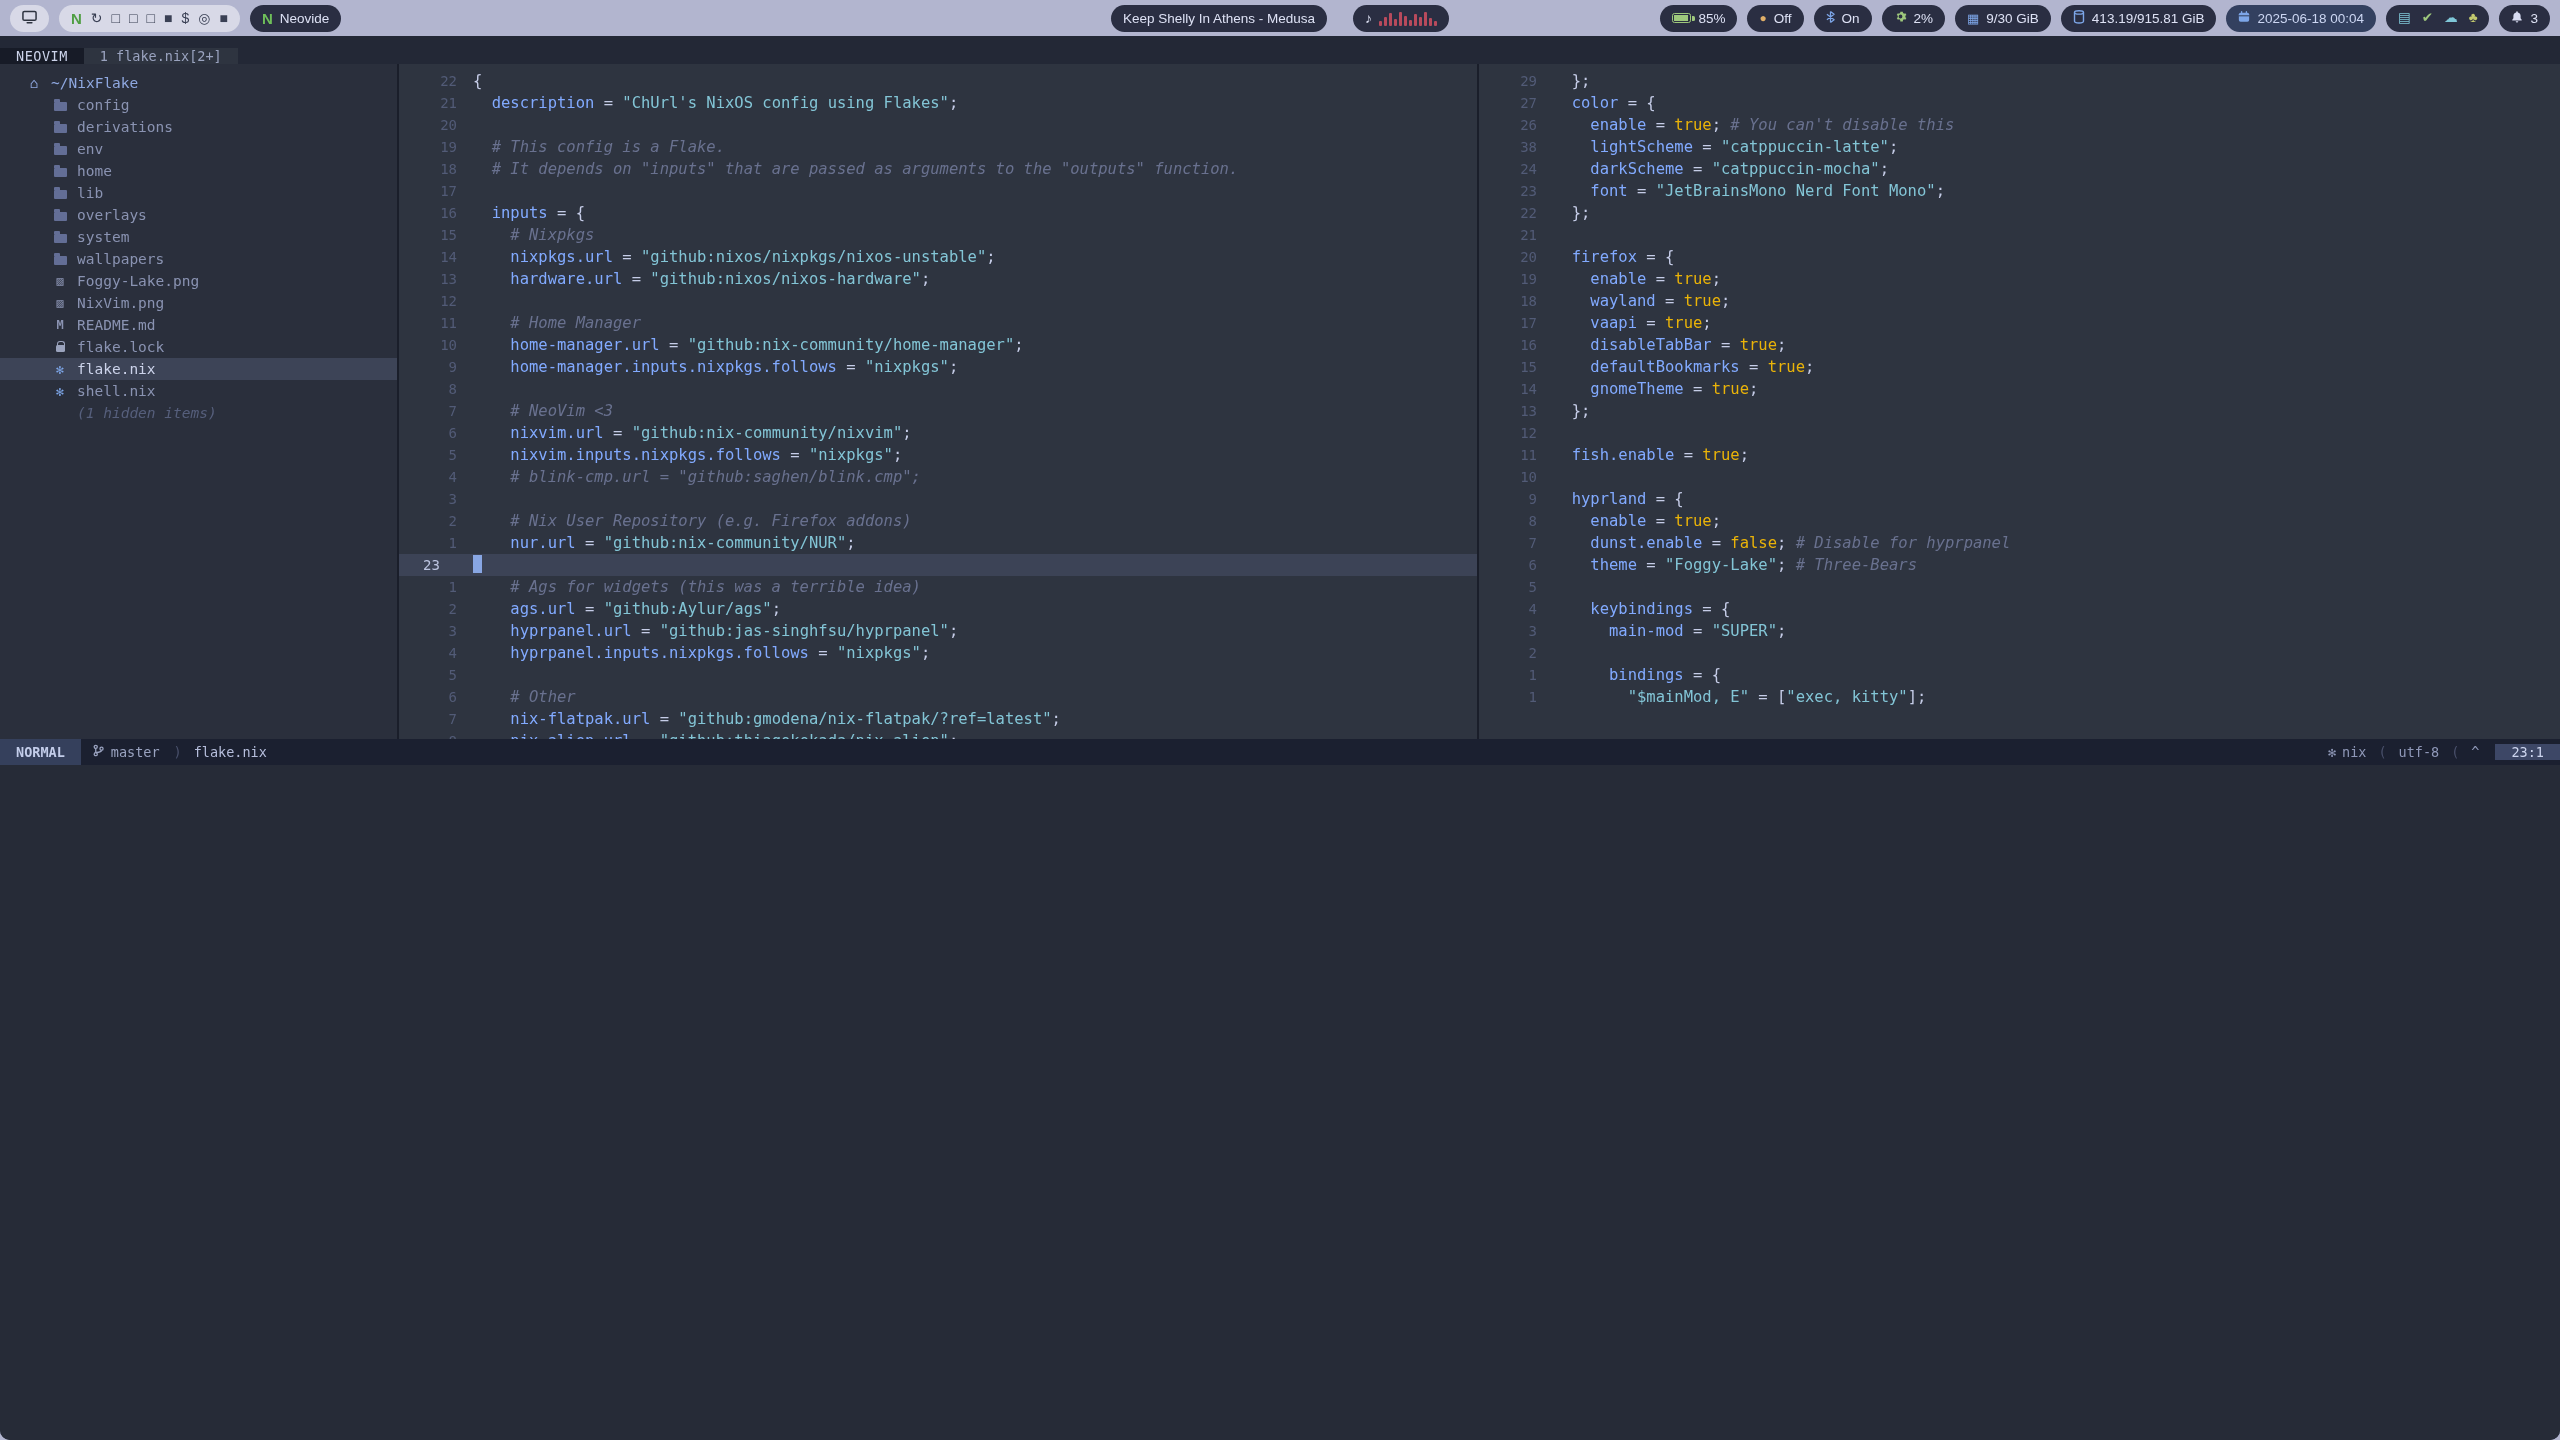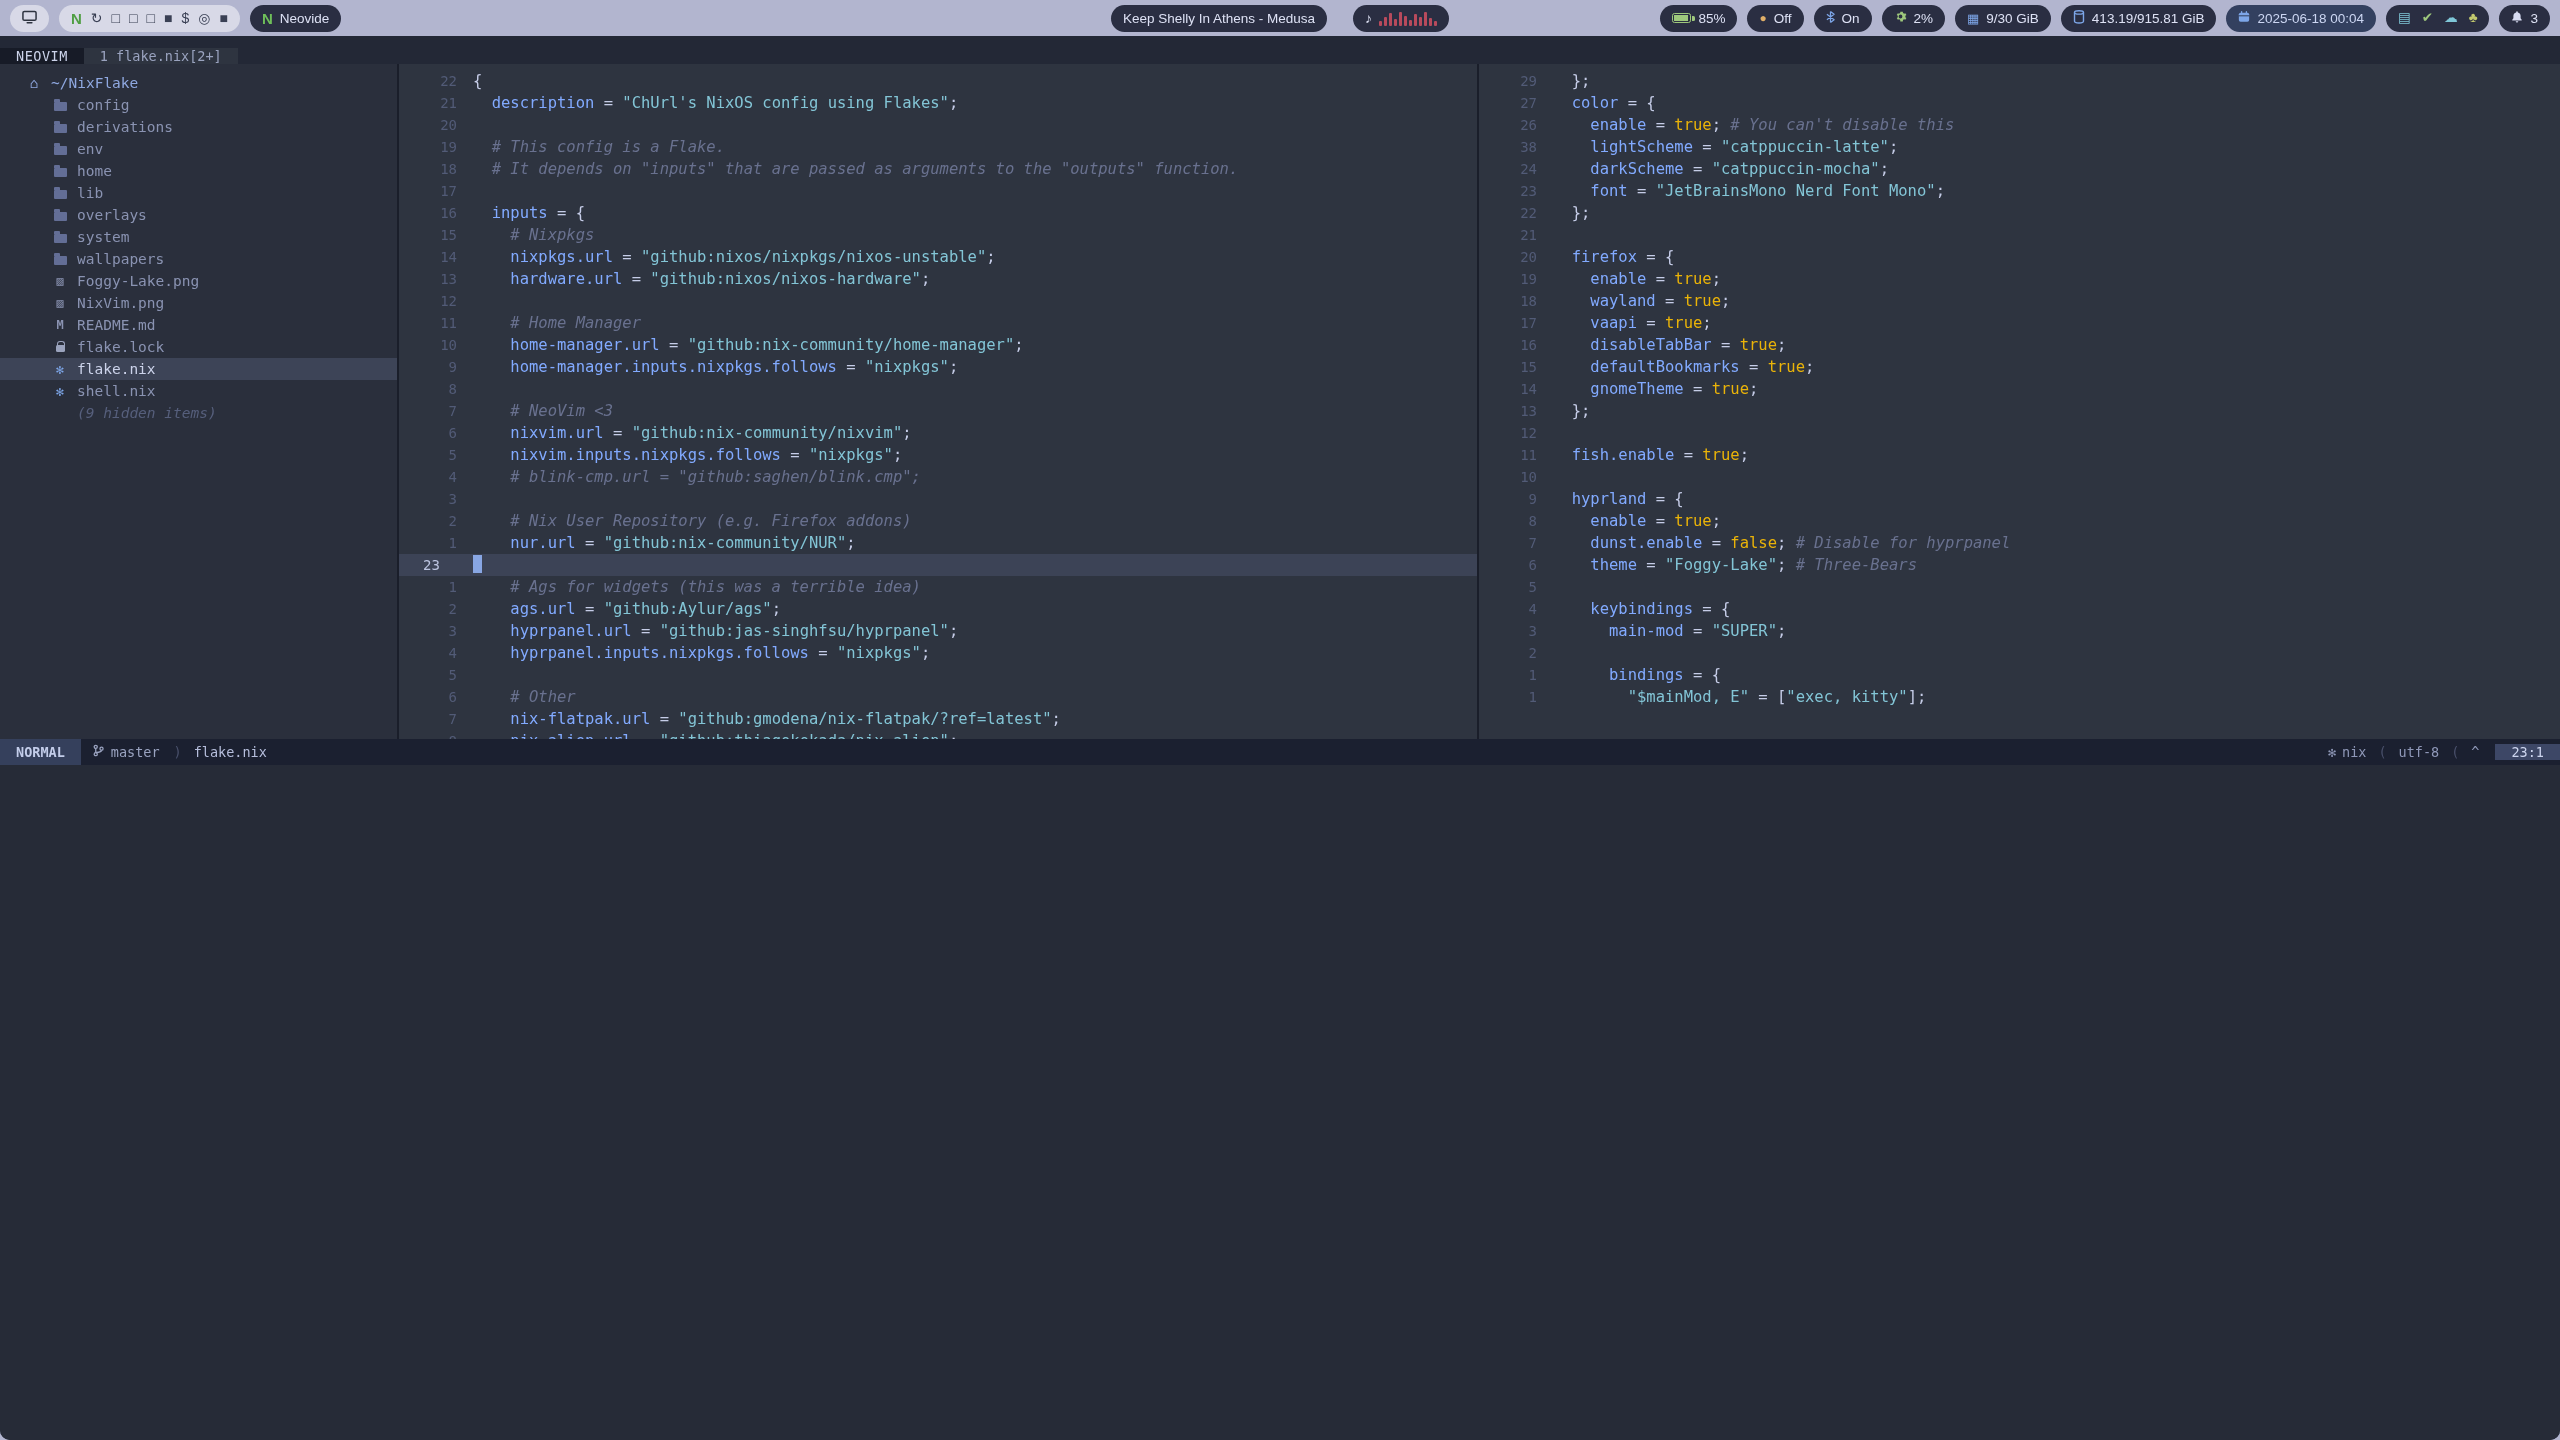--- a/index.html
+++ b/index.html
@@ -293,21 +293,21 @@
           <div class="trow d1 sel">
             <span class="ticon c-nix">✻</span>
             <span class="tname">flake.nix</span>
           </div>
           <div class="trow d1">
             <span class="ticon c-nix">✻</span>
             <span class="tname">shell.nix</span>
           </div>
           <div class="trow d1 muted">
             <span class="ticon"></span>
-            <span class="tname">(9 hidden items)</span>
+            <span class="tname">(1 hidden items)</span>
           </div>
         </div>
       <div class="vdiv"></div>
       <div class="pane" id="pane1">
           <div class="row"><span class="sign"> </span><span class="lnum">22</span><span class="ltext">{</span></div>
           <div class="row"><span class="sign"> </span><span class="lnum">21</span><span class="ltext">  <span class="t-prop">description</span> = <span class="t-str">"ChUrl's NixOS config using Flakes"</span>;</span></div>
           <div class="row"><span class="sign"> </span><span class="lnum">20</span><span class="ltext"></span></div>
           <div class="row"><span class="sign"> </span><span class="lnum">19</span><span class="ltext">  <span class="t-com"># This config is a Flake.</span></span></div>
           <div class="row"><span class="sign"> </span><span class="lnum">18</span><span class="ltext">  <span class="t-com"># It depends on "inputs" that are passed as arguments to the "outputs" function.</span></span></div>
           <div class="row"><span class="sign"> </span><span class="lnum">17</span></div>

